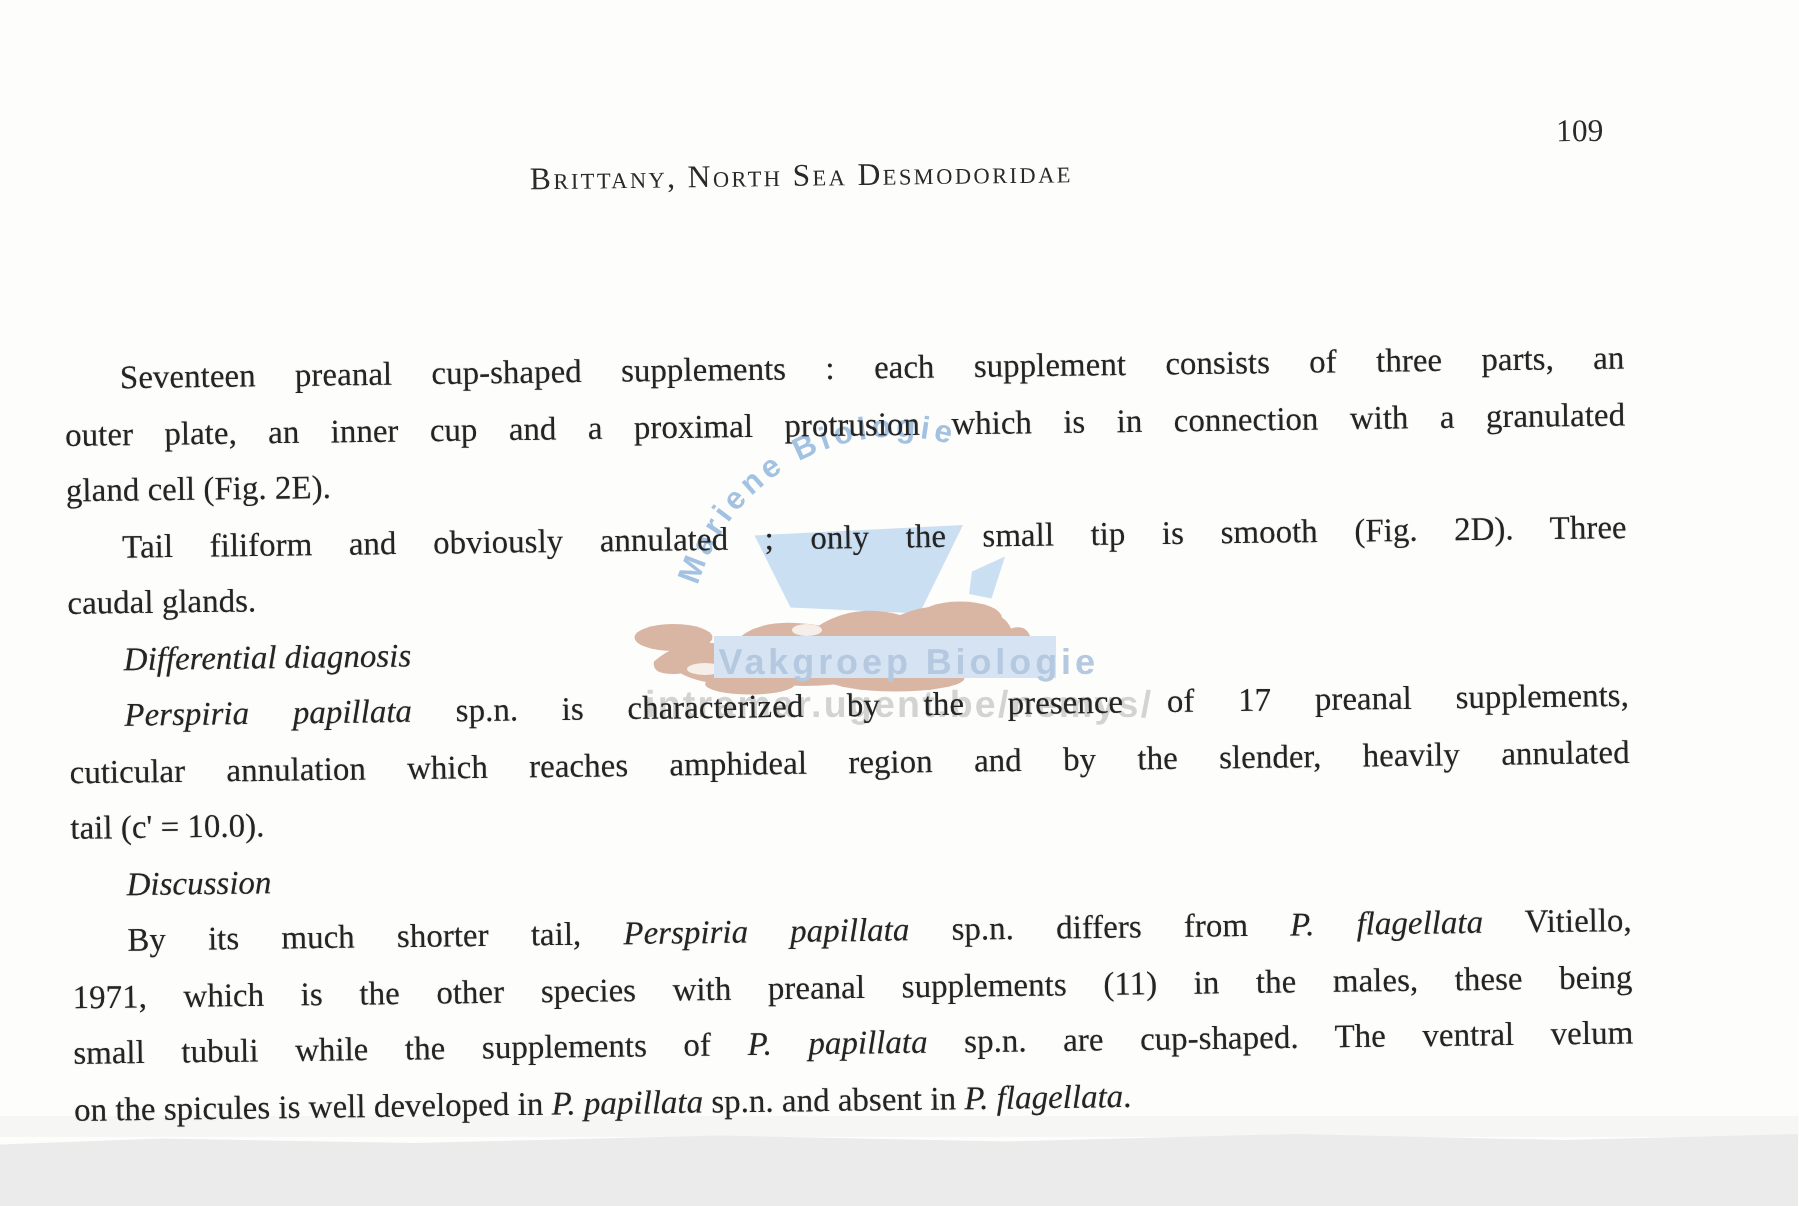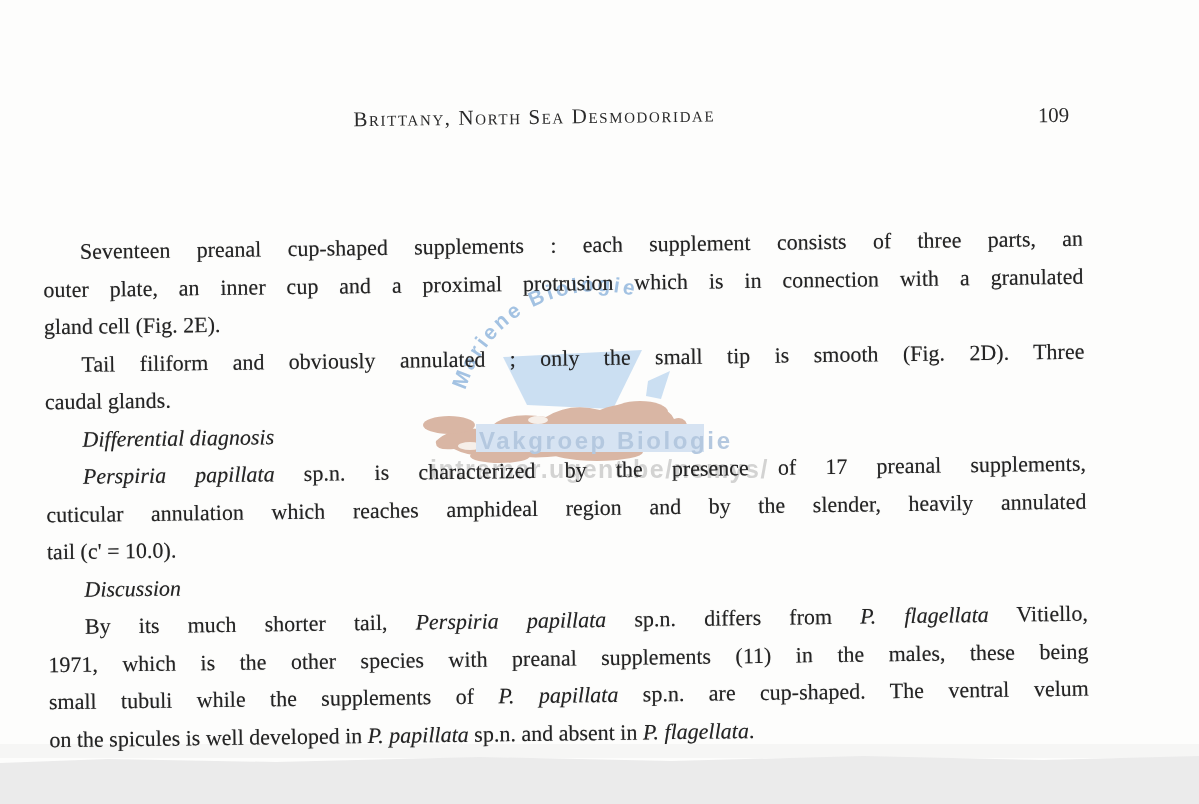--- a/index.html
+++ b/index.html
@@ -35,21 +35,21 @@
     top: 104px; left: 80px; width: 1000px;
     text-align: center;
     transform: translateX(-42px);
     font-variant: small-caps;
     font-size: 21px;
     letter-spacing: 1.6px;
     color: #2a2a2a;
   }
   .page-number {
     position: absolute;
-    top: 109px; right: 126px;
+    top: 81px; right: 126px;
     font-size: 21px;
     color: #2a2a2a;
   }
   .body-text {
     position: absolute;
     top: 226px; left: 45px; width: 1040px;
     font-size: 22px;
     line-height: 37.5px;
     text-shadow: 0 0 0.7px rgba(30,30,30,0.45);
   }

